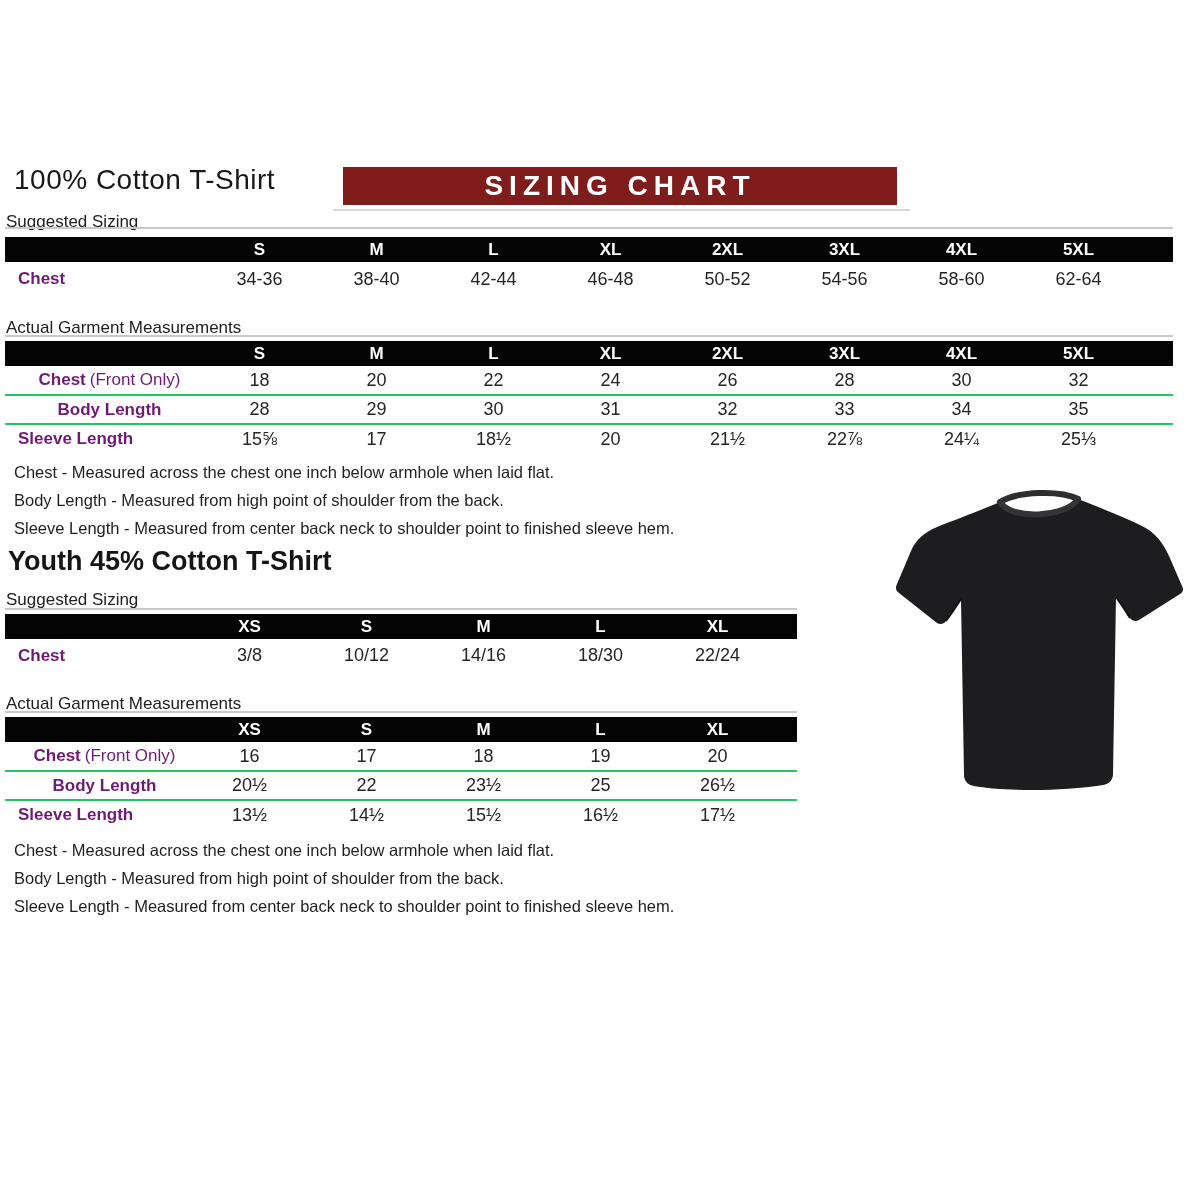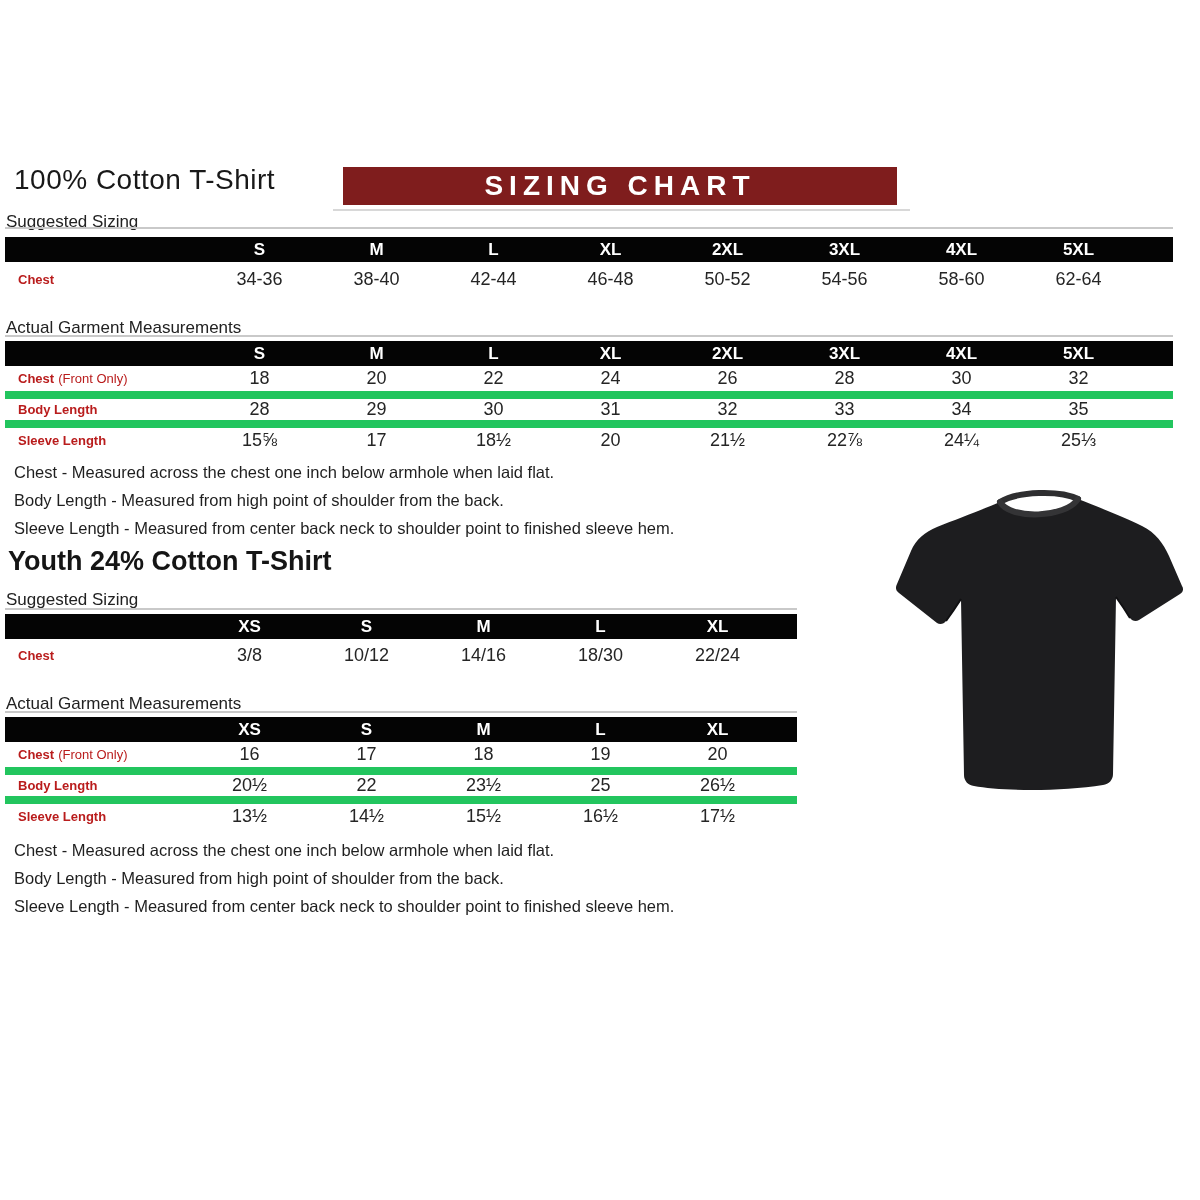--- a/index.html
+++ b/index.html
@@ -14,24 +14,24 @@
             display:flex; align-items:center; justify-content:center; }
   .banner-shadow { left:333px; top:209px; width:577px; height:2px; background:#d8d8d8; }
   .section-label { font-size:17px; color:#222; }
   .youth-title { left:8px; top:546px; font-size:27px; font-weight:bold; color:#151515; }
 
   .table-wrap { position:absolute; border-top:2px solid #c9c9c9; }
   table { border-collapse:collapse; table-layout:fixed; }
   thead th { background:#040404; color:#ffffff; font-size:17px; font-weight:bold;
              text-align:center; height:25px; padding:0; }
   tbody td { font-size:18px; color:#252525; text-align:center; padding:0; }
-  tbody th.rlabel { text-align:left; padding-left:13px; font-size:13px; font-weight:bold;
-                    color:#b91c1c; white-space:nowrap; }
+  tbody th.rlabel { text-align:left; padding-left:13px; font-size:17px; font-weight:bold;
+                    color:#701a75; white-space:nowrap; }
   .rlabel .suffix { font-weight:normal; margin-left:4px; }
-  tr.rule > th, tr.rule > td { border-bottom:8px solid #22c55e; }
+  tr.rule > th, tr.rule > td { border-bottom:2px solid #22c55e;text-align:center; }
 
   .t-adult { width:1168px; }
   .t-adult col.c-label { width:196px; } .t-adult col.c-val { width:117px; } .t-adult col.c-sp { width:36px; }
   .t-youth { width:792px; }
   .t-youth col.c-label { width:186px; } .t-youth col.c-val { width:117px; } .t-youth col.c-sp { width:21px; }
 
   .row-tall tr { height:34px; }
   .row-std tr { height:29px; }
   #t3 tbody tr { height:33px; }
 
@@ -165,21 +165,21 @@
       </tbody>
     </table>
   </div>
 
   <div class="abs notes" style="left:14px; top:458px;">
     <p>Chest - Measured across the chest one inch below armhole when laid flat.</p>
     <p>Body Length - Measured from high point of shoulder from the back.</p>
     <p>Sleeve Length - Measured from center back neck to shoulder point to finished sleeve hem.</p>
   </div>
 
-  <div class="abs youth-title">Youth 24% Cotton T-Shirt</div>
+  <div class="abs youth-title">Youth 45% Cotton T-Shirt</div>
 
   <div class="abs section-label" style="left:6px; top:590px;">Suggested Sizing</div>
 
   <div class="table-wrap" style="left:5px; top:608px; padding-top:4px;">
     <table class="t-youth" id="t3">
       <colgroup>
           <col class="c-label">
           <col class="c-val">
           <col class="c-val">
           <col class="c-val">

